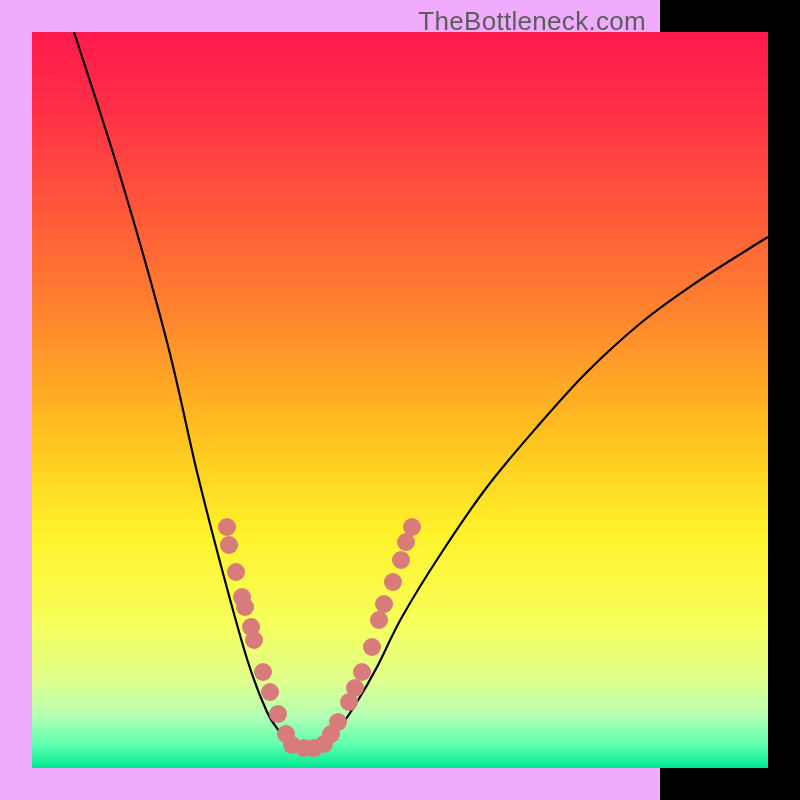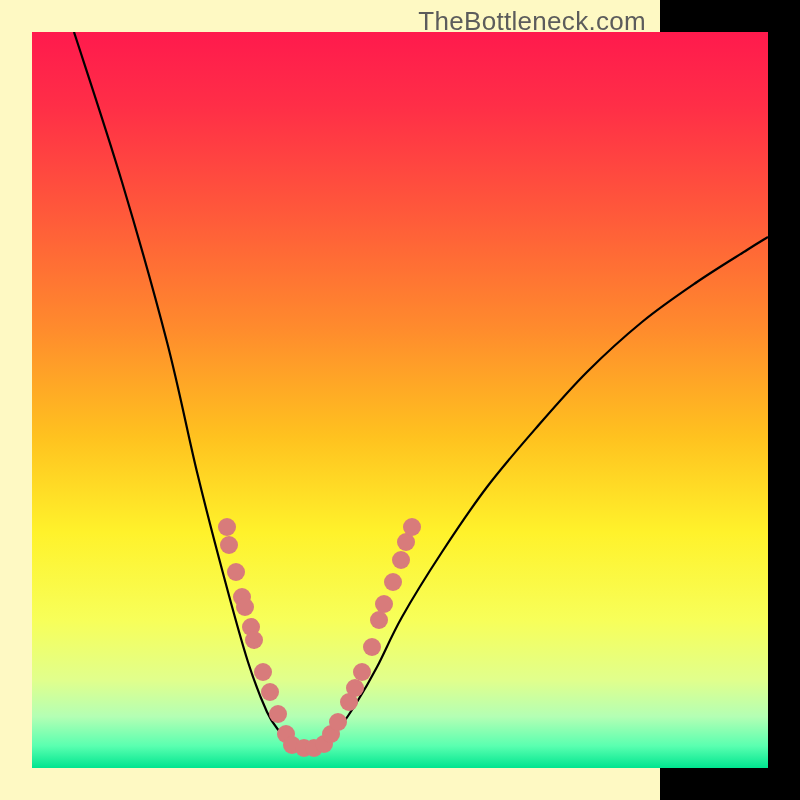--- a/index.html
+++ b/index.html
@@ -10,21 +10,21 @@
     overflow: hidden;
     background: #000;
     font-family: Arial, Helvetica, sans-serif;
   }
   .frame {
     position: absolute;
     top: 0;
     left: 0;
     width: 660px;
     height: 800px;
-    background: #fef9c3;
+    background: #f0abfc;
   }
   .plot-area {
     position: absolute;
     top: 32px;
     left: 32px;
     width: 736px;
     height: 736px;
     overflow: hidden;
   }
   .gradient {

